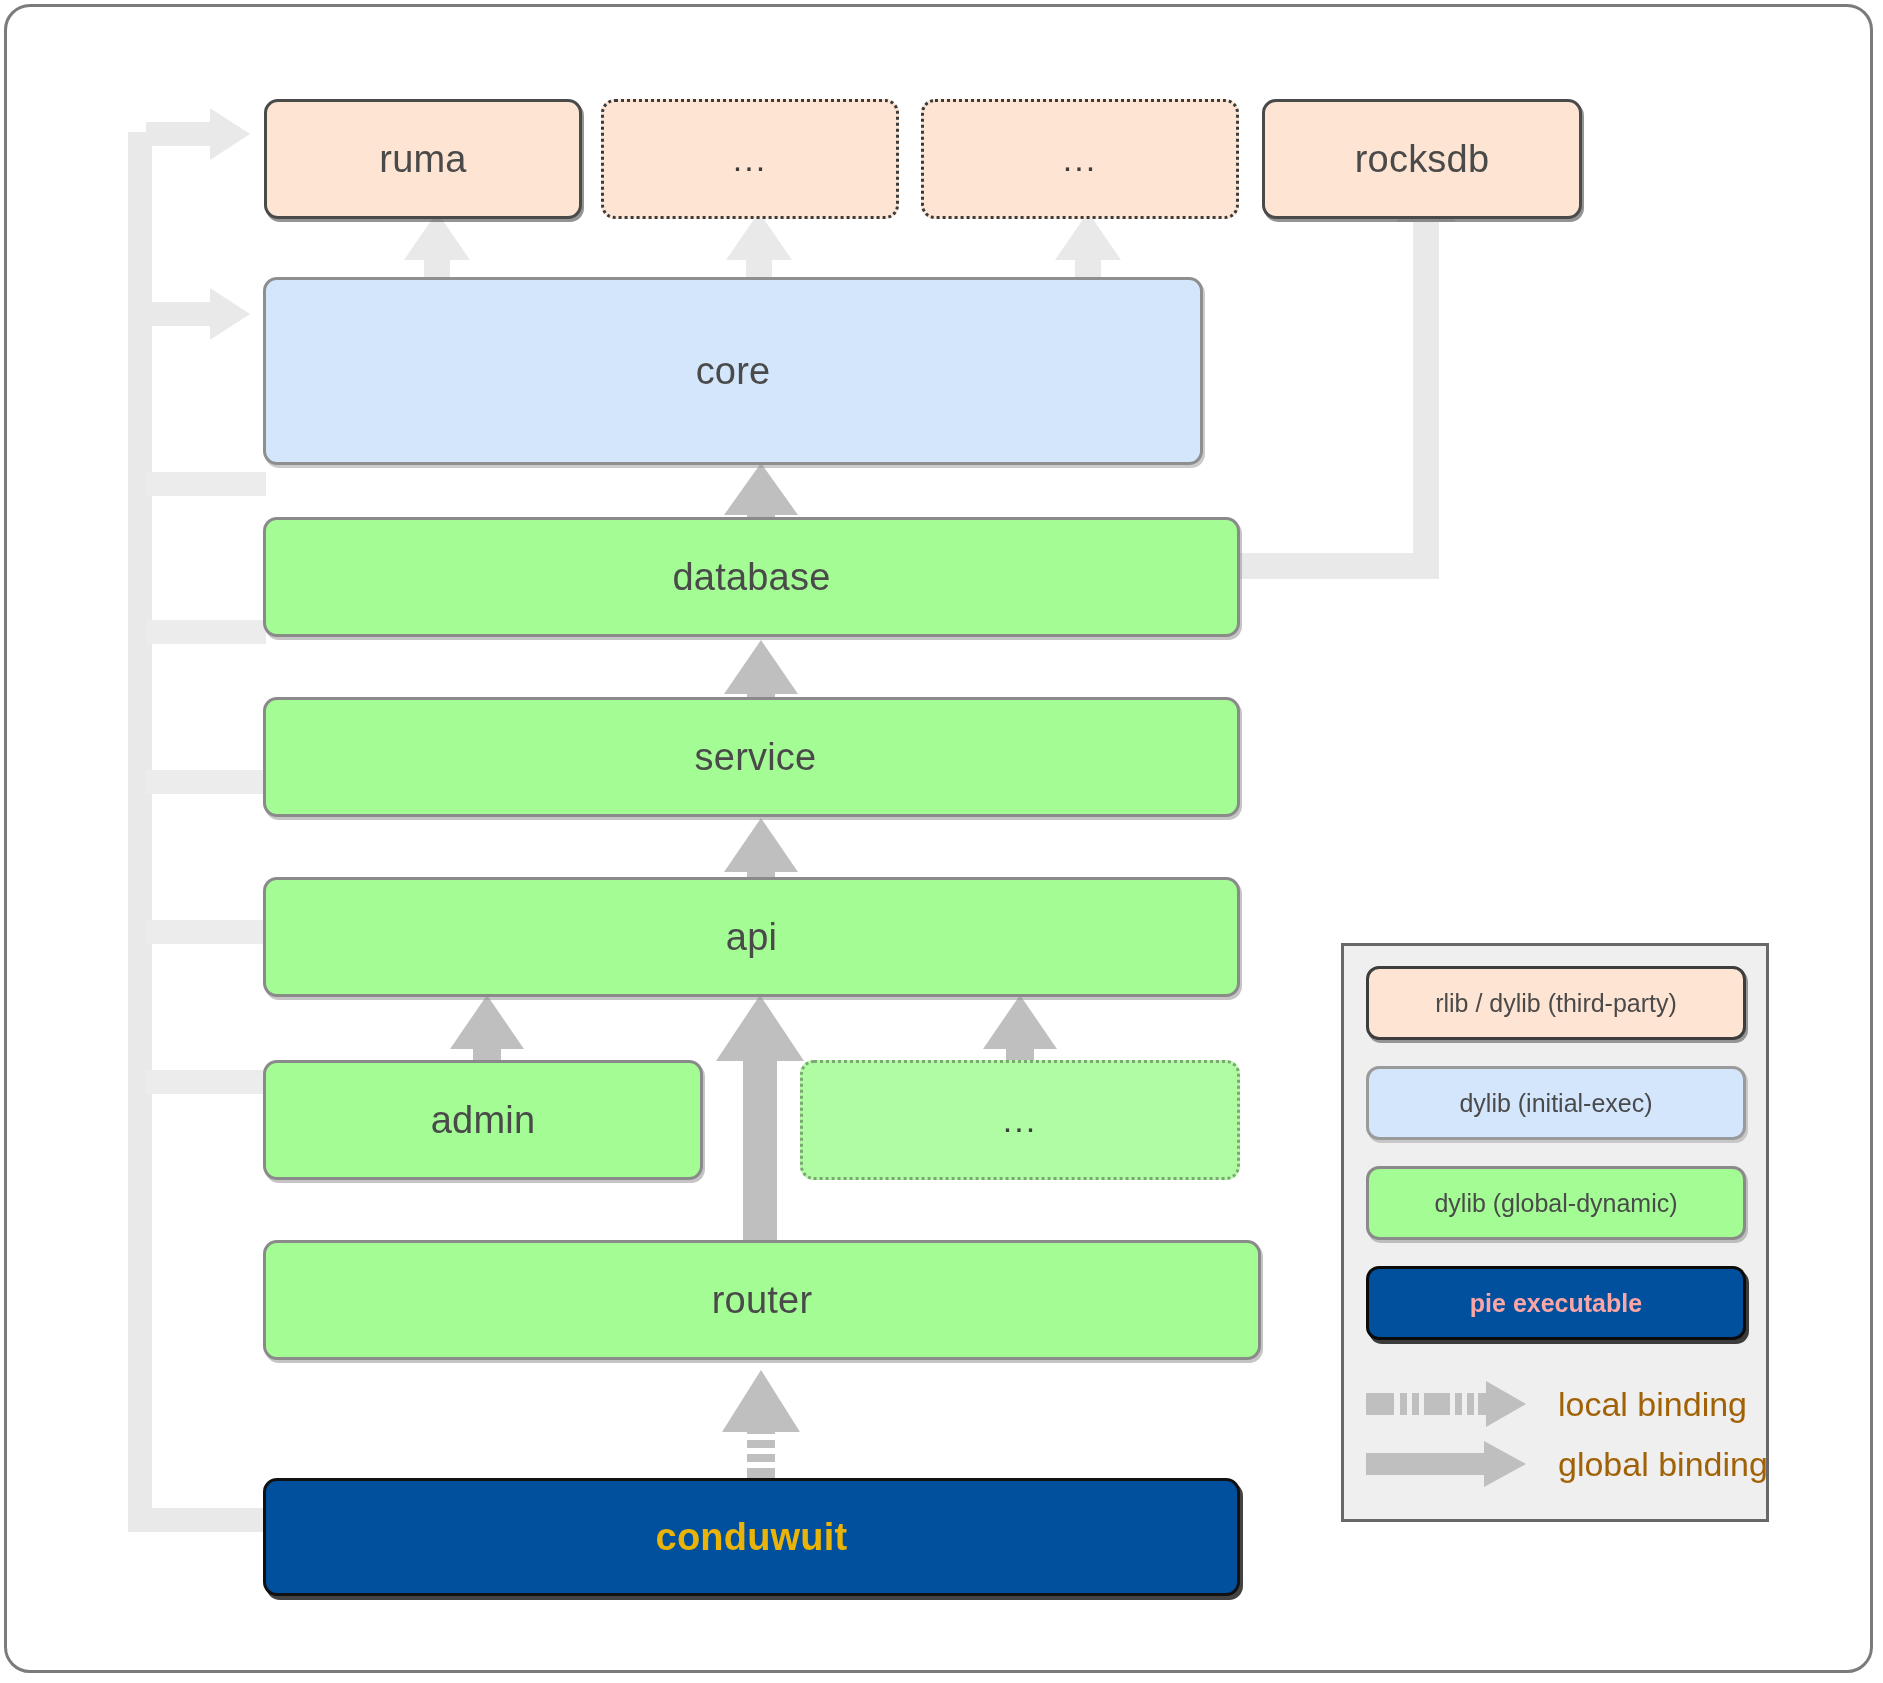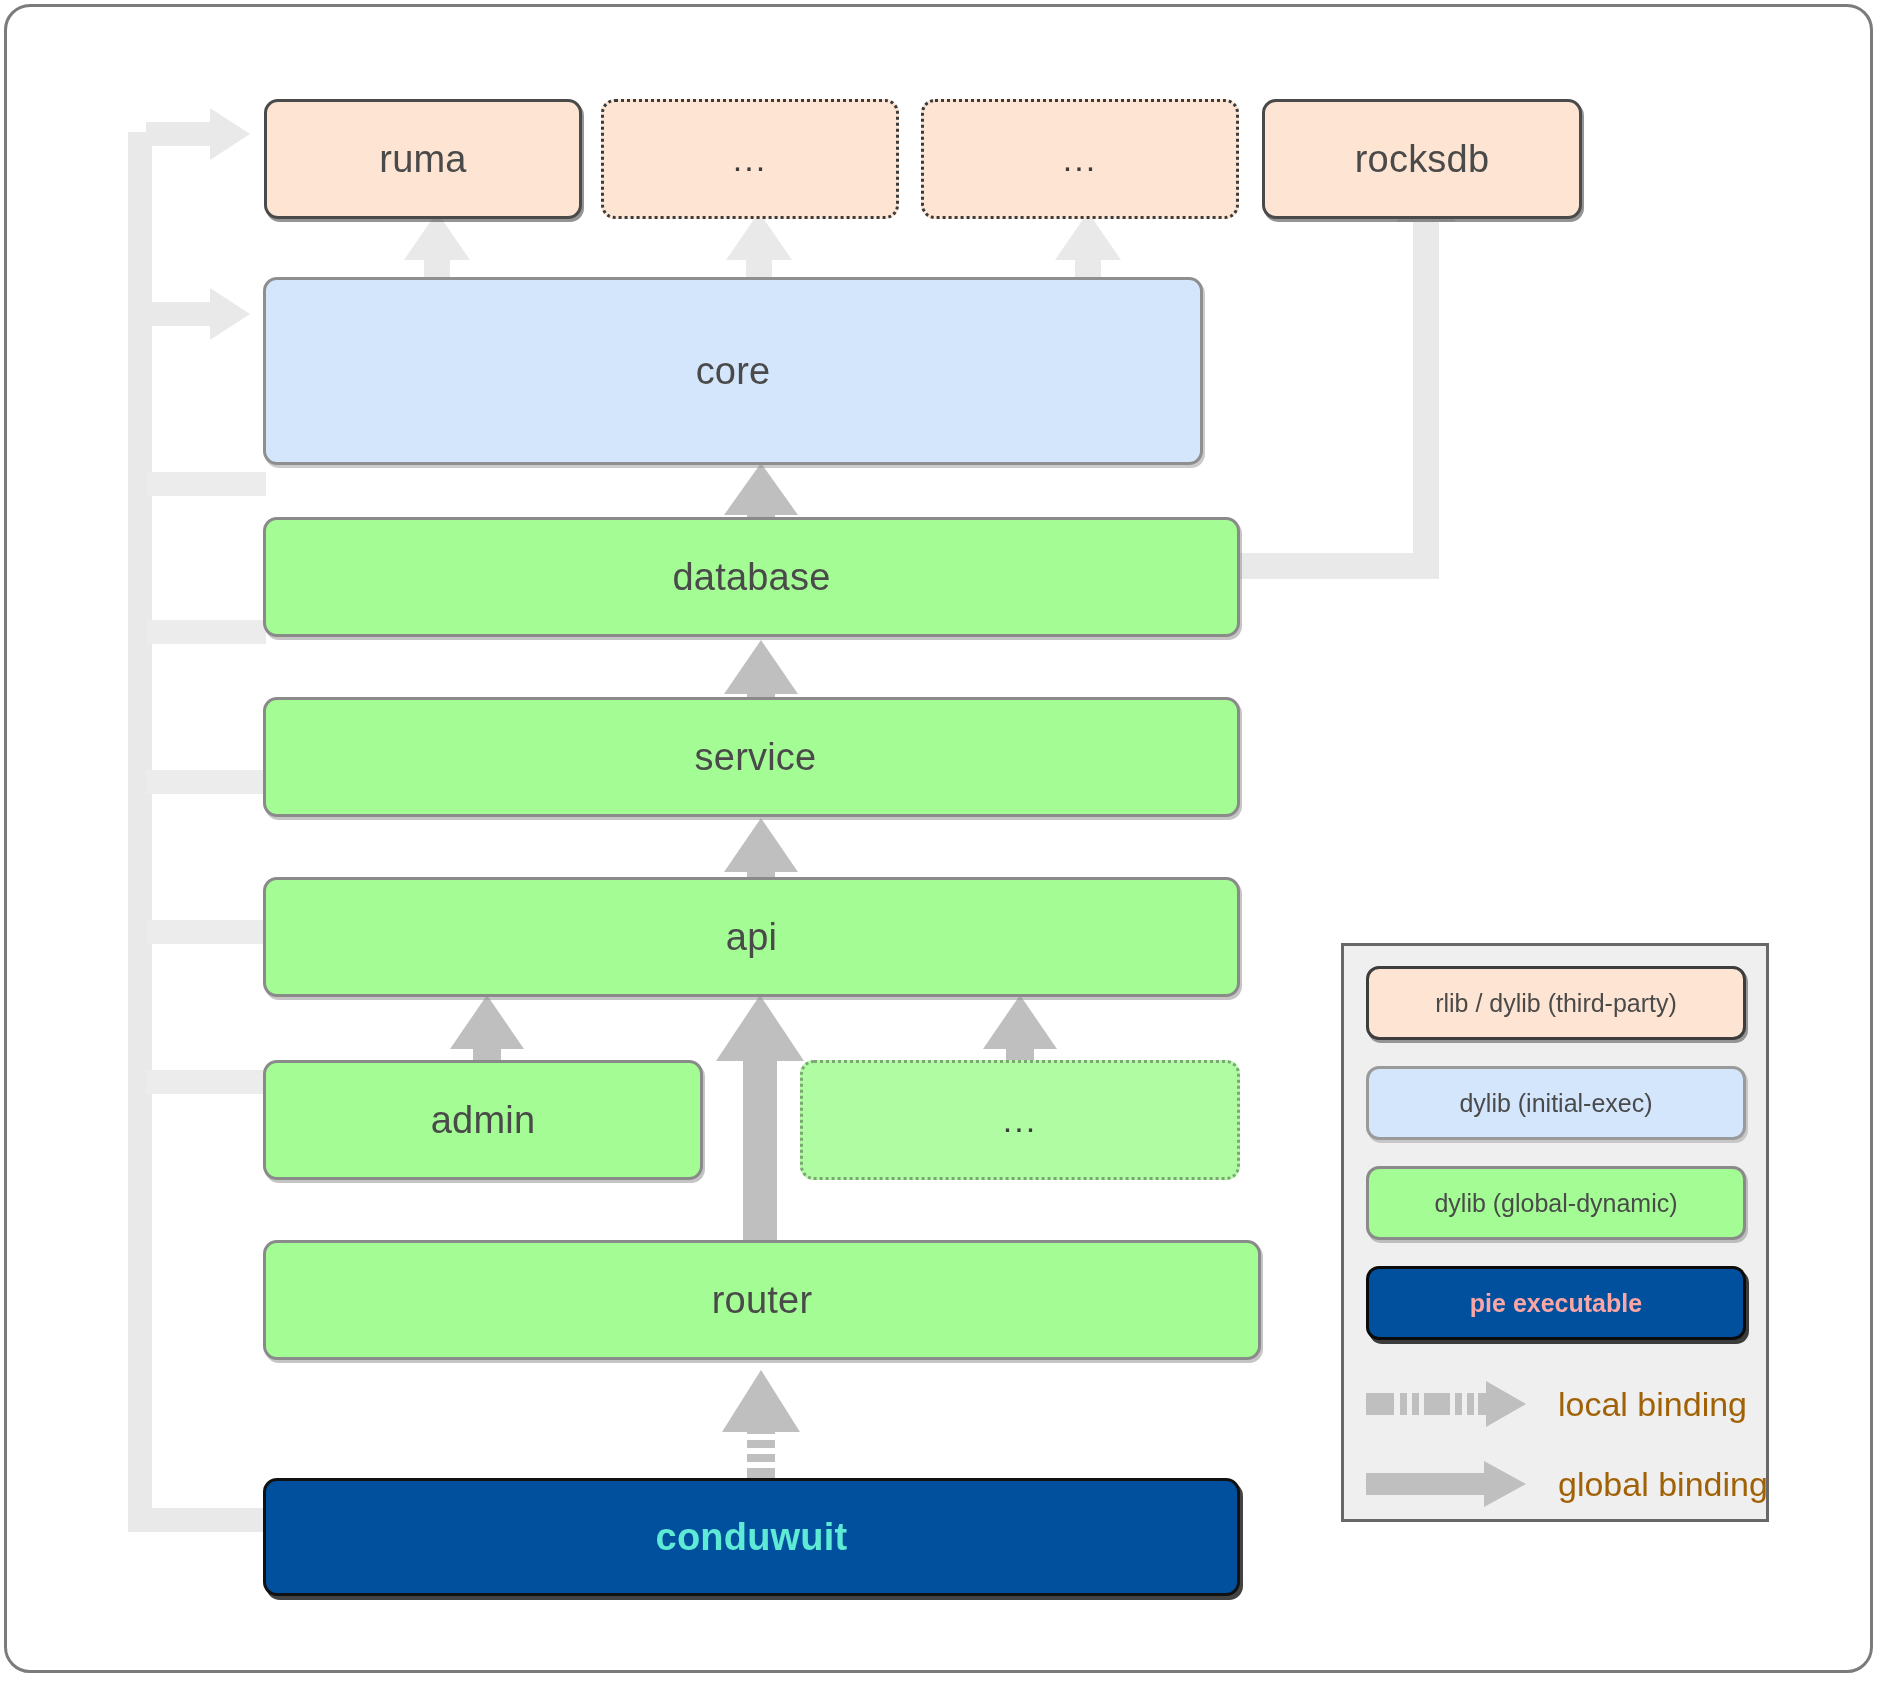--- a/index.html
+++ b/index.html
@@ -59,21 +59,21 @@
     box-shadow: 2px 3px 0 rgba(140,140,140,.5);
   }
   .box.green.dotted {
     background: #b0fca3;
     border: 3px dotted #7aa772;
     box-shadow: none;
   }
   .box.navy {
     background: #00509e;
     border: 3px solid #111111;
-    color: #5eead4;
+    color: #eab308;
     font-weight: bold;
     box-shadow: 3px 4px 0 rgba(20,20,20,.8);
     text-align: right;
   }
   .box .dots {
     font-size: 34px;
     letter-spacing: 2px;
     color: #3c3c3c;
   }
 
@@ -113,21 +113,21 @@
 
   .lg-row {
     position: absolute;
     left: 22px;
     width: 390px;
     height: 56px;
     display: flex;
     align-items: center;
   }
   .lg-row.local  { top: 430px; }
-  .lg-row.global { top: 510px; }
+  .lg-row.global { top: 490px; }
   .lg-row .swatch { width: 160px; height: 46px; flex: 0 0 160px; }
   .lg-row .lbl {
     margin-left: 32px;
     font-size: 34px;
     color: #a16207;
     white-space: nowrap;
   }
 </style>
 </head>
 <body>

